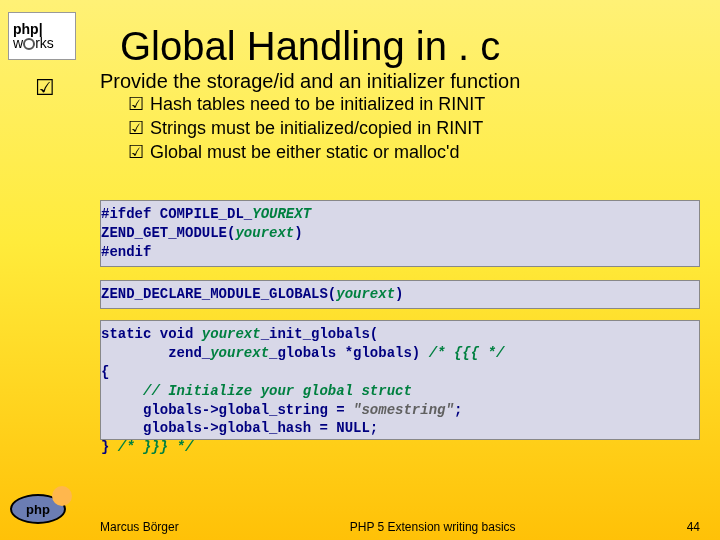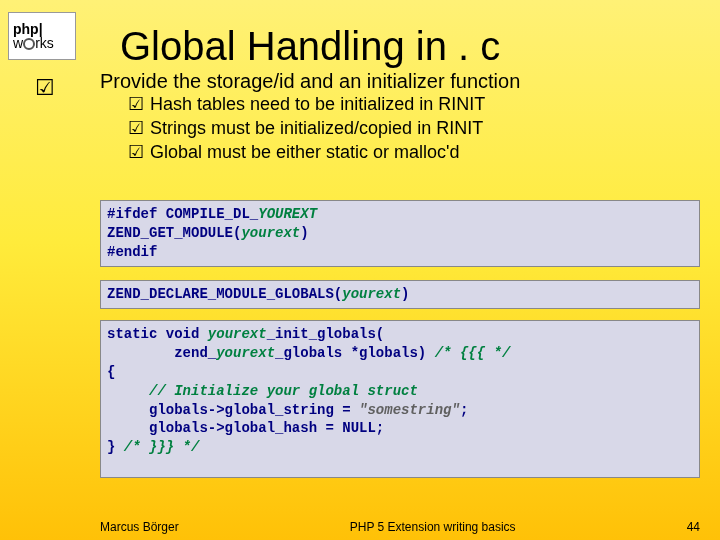--- a/index.html
+++ b/index.html
@@ -68,26 +68,26 @@
     position: absolute;
     top: 200px;
     left: 100px;
     width: 600px;
     background: #d8d8e8;
     border: 1px solid #888;
     font-family: "Courier New", monospace;
     font-size: 14px;
     font-weight: bold;
     line-height: 1.35;
-    padding: 4px 6px;
+    padding: 4px 0;
     color: #000080;
   }
   .code-block + .code-block { margin-top: 8px; }
   .cb2 { top: 272px; }
-  .cb3 { top: 312px; height: 158px; }
+  .cb3 { top: 312px; height: 120px; }
   .kw-green { color: #008040; font-style: italic; }
   .kw-comment { color: #008040; font-style: italic; }
   .kw-str { color: #606060; font-style: italic; }
   .footer {
     position: absolute;
     bottom: 6px;
     left: 100px;
     right: 20px;
     font-size: 12px;
     color: #000;
@@ -170,20 +170,25 @@
   <div class="code-block cb3">
     <div><span>static void </span><span class="kw-green">yourext</span><span>_init_globals(</span></div>
     <div><span style="white-space:pre">        zend_</span><span class="kw-green">yourext</span><span>_globals *globals) </span><span class="kw-comment">/* {{{ */</span></div>
     <div><span>{</span></div>
     <div><span class="kw-comment" style="white-space:pre">     // Initialize your global struct</span></div>
     <div><span style="white-space:pre">     globals-&gt;global_string = </span><span class="kw-str">"somestring"</span><span>;</span></div>
     <div><span style="white-space:pre">     globals-&gt;global_hash = NULL;</span></div>
     <div><span>} </span><span class="kw-comment">/* }}} */</span></div>
   </div>
 
+  <div class="logo-bottom">
+    <div class="php-oval">
+      <span>php</span>
+    </div>
+  </div>
 
   <div class="footer">
     <span>Marcus Börger</span>
     <span>PHP 5 Extension writing basics</span>
     <span>44</span>
   </div>
 
 </div>
 
 </body></html>

